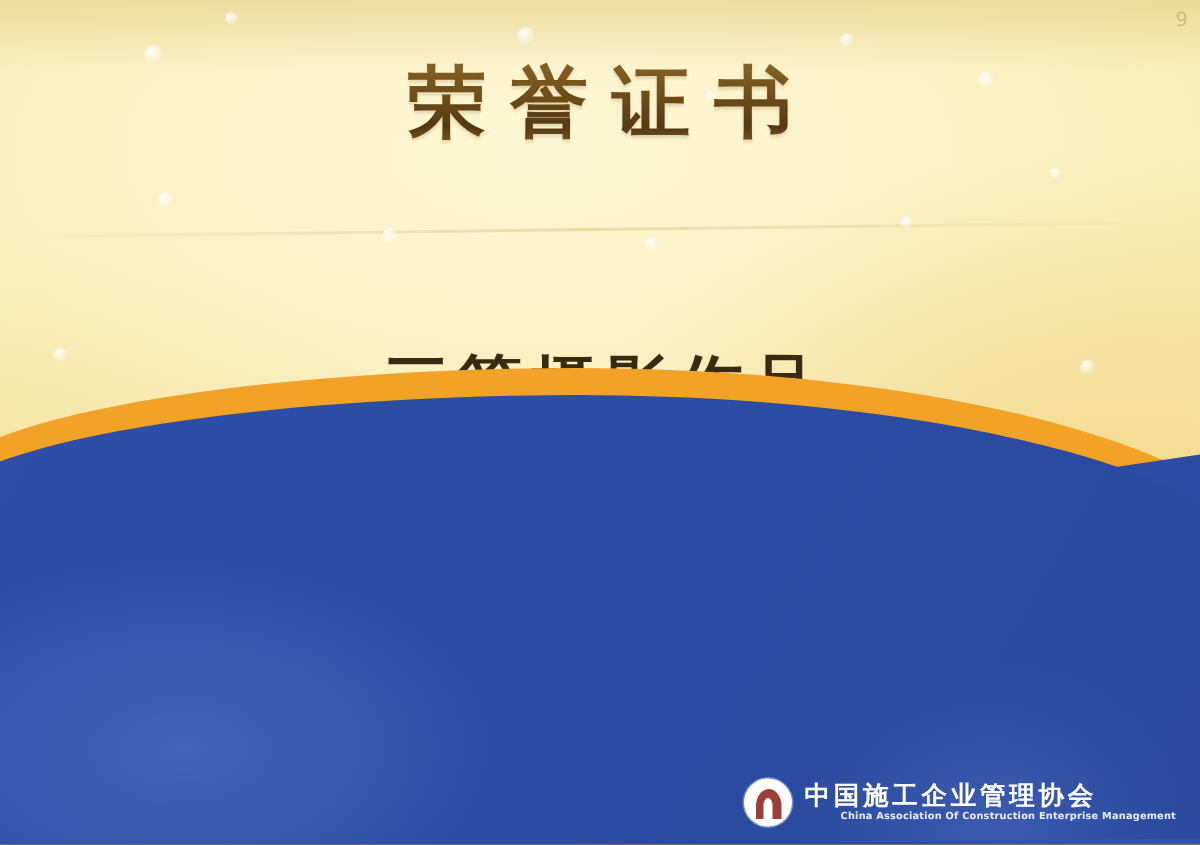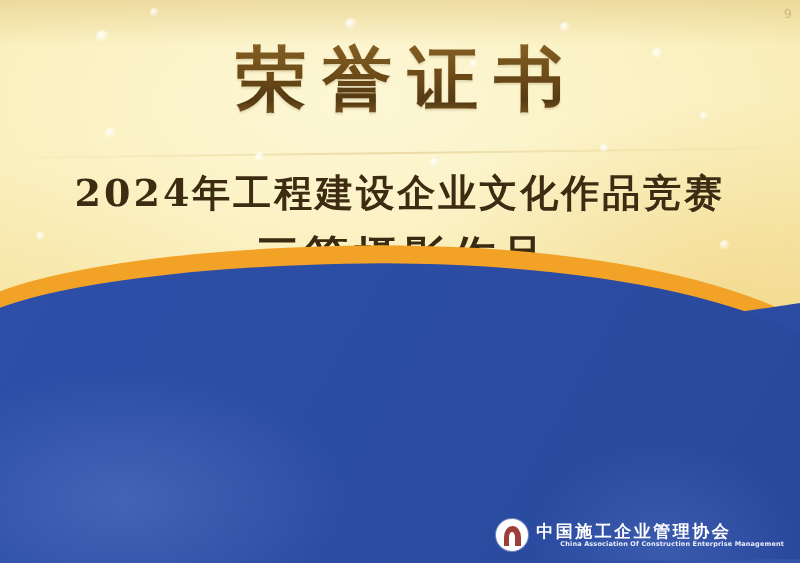--- a/index.html
+++ b/index.html
@@ -59,21 +59,21 @@
   }
 
   
   .title-main {
     position: absolute;
     top: 40px;
     left: 0; right: 0;
     text-align: center;
     font-family: "DejaVu Serif", "Liberation Serif", serif;
     font-weight: 700;
-    font-size: 70px;
+    font-size: 52px;
     letter-spacing: 16px;
     text-indent: 16px;
     color: #6d4c18;
     background: linear-gradient(to bottom, #8a6526 0%, #6b4a17 45%, #4e3510 78%, #7d5a20 100%);
     -webkit-background-clip: text;
     background-clip: text;
     -webkit-text-fill-color: transparent;
     text-shadow: 0 2px 2px rgba(120,90,40,0.18);
     line-height: 1.1;
   }
@@ -356,21 +356,20 @@
   <div class="bokeh" style="left:60px;  top:420px; width:10px; height:10px;"></div>
   <div class="bokeh" style="left:152px; top:470px; width:13px; height:13px;"></div>
   <div class="bokeh" style="left:268px; top:472px; width:11px; height:11px;"></div>
   <div class="bokeh" style="left:455px; top:468px; width:9px;  height:9px;"></div>
   <div class="bokeh" style="left:720px; top:240px; width:10px; height:10px;"></div>
   <div class="bokeh" style="left:36px;  top:232px; width:9px;  height:9px;"></div>
 
   <div class="corner-mark">9</div>
 
   <div class="title-main">荣誉证书</div>
-  <div class="title-sub1">2024年工程建设企业文化作品竞赛</div>
   <div class="title-sub2">三等摄影作品</div>
 
   <div class="fields">
     <div class="field-row row-1">
       <span class="field-label">作品名称：</span><span class="field-value">共筑梦想</span>
     </div>
     <div class="field-row row-2">
       <span class="field-label">创作人：</span><span class="field-value gap">郭　斌</span>
     </div>
     <div class="field-row row-3">

